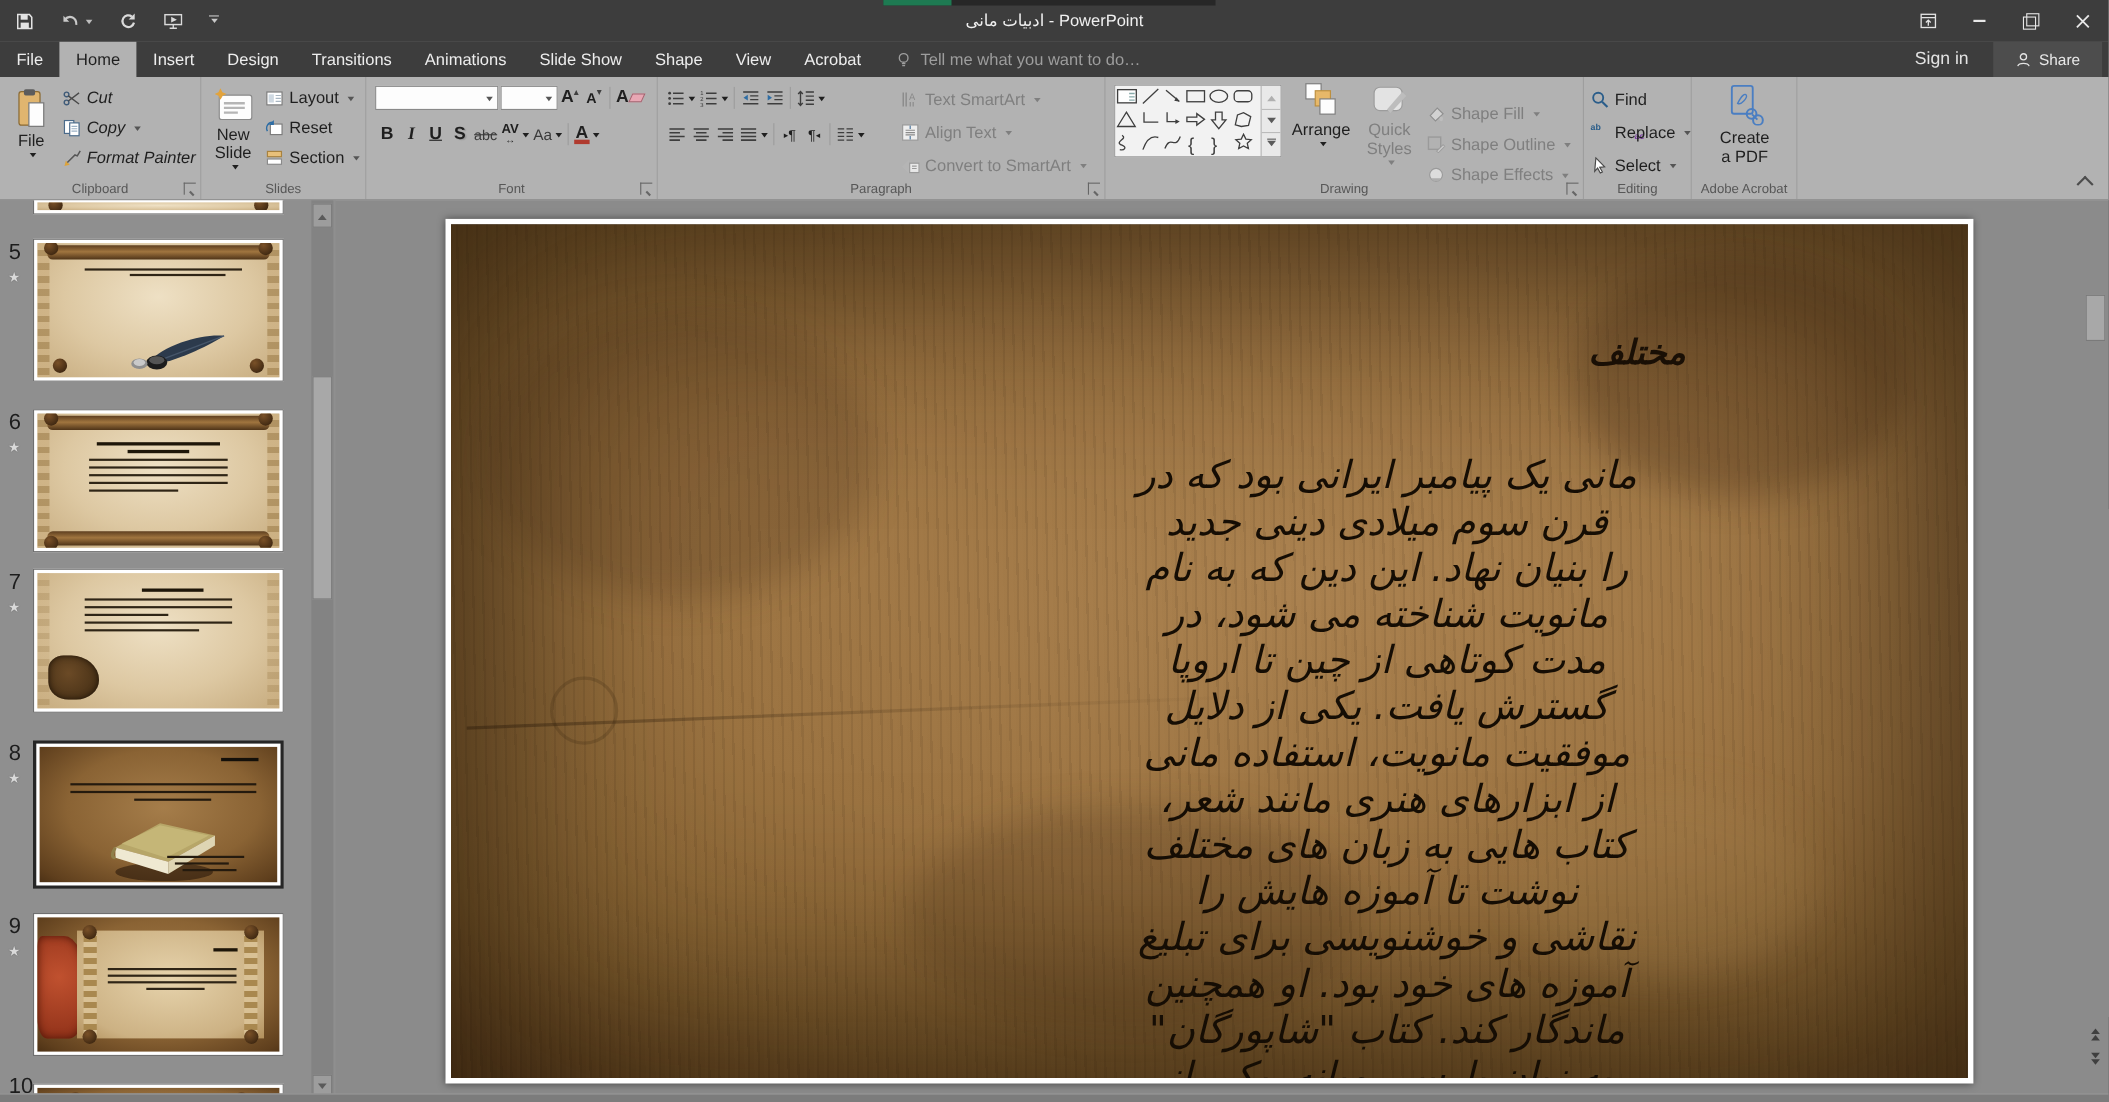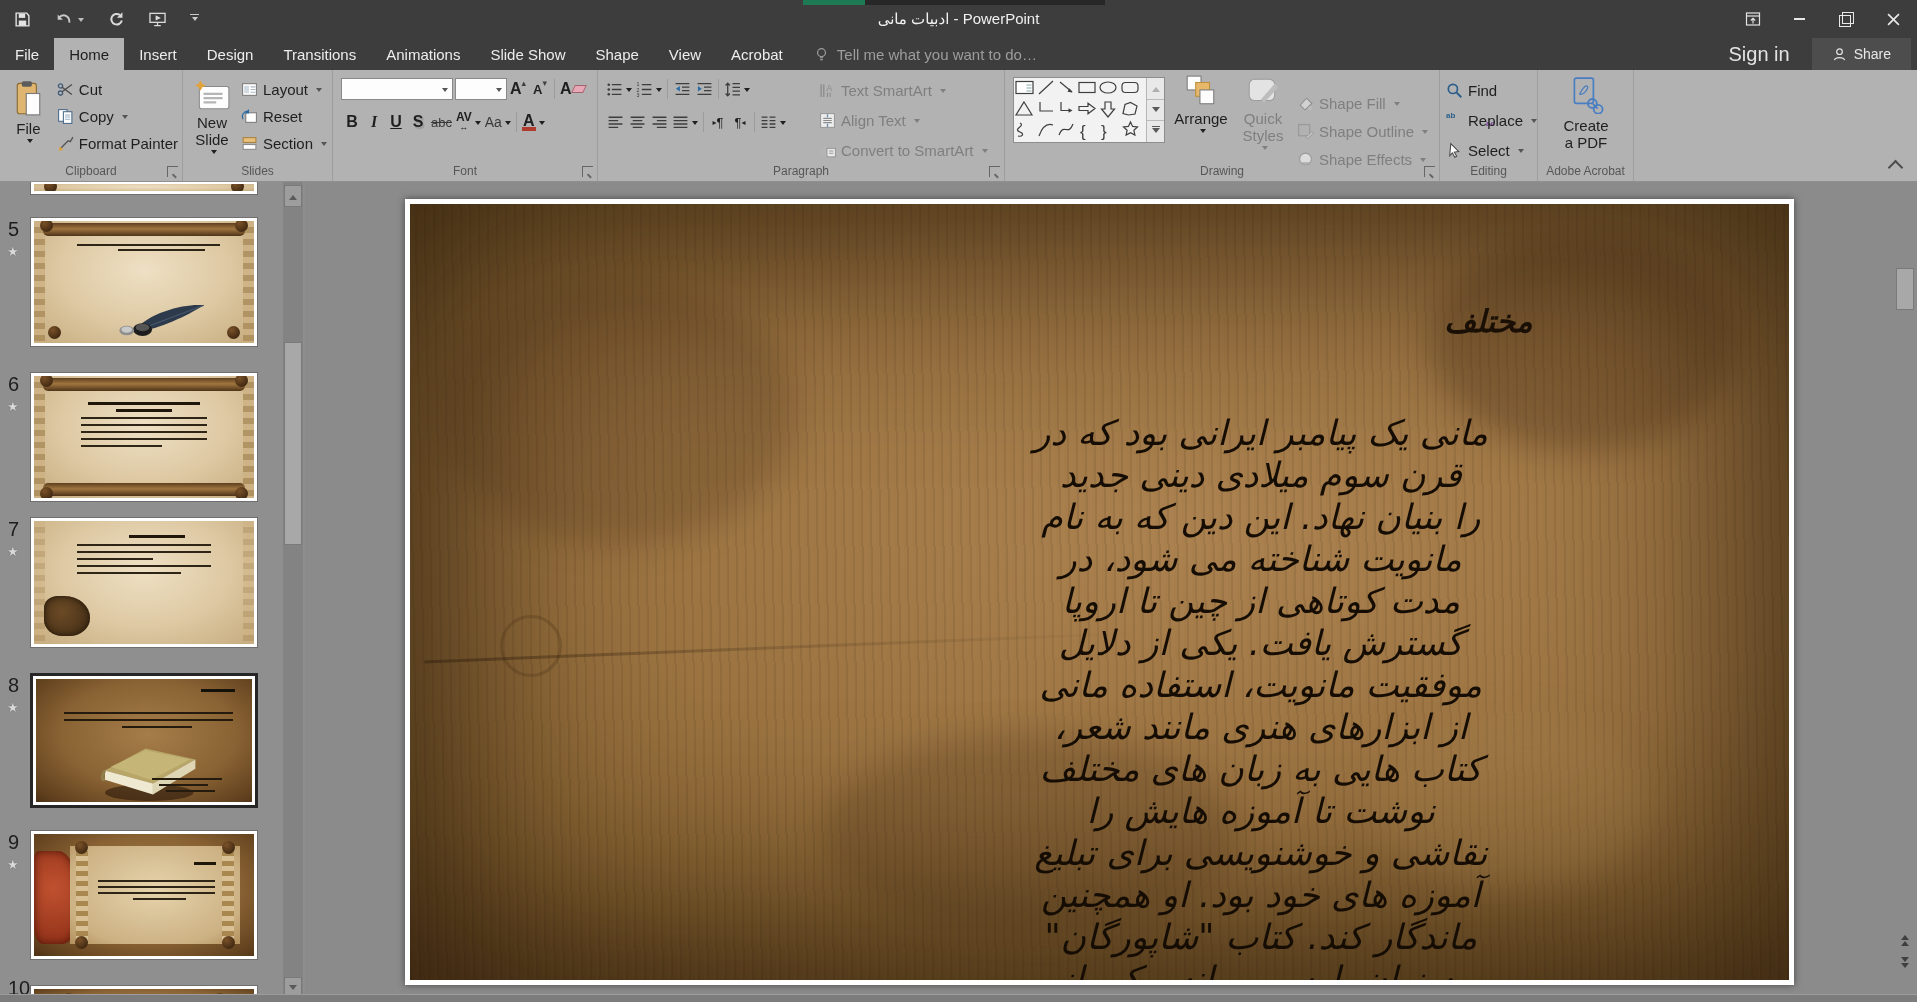--- a/index.html
+++ b/index.html
@@ -20,21 +20,21 @@
   .winbtn{width:47px;display:flex;align-items:center;justify-content:center;}
   .mini-bar{width:11px;height:2px;background:#e8e8e8;}
   .restore-ic{position:relative;width:10px;height:10px;border:1px solid #e8e8e8;background:#3d3d3d;margin-top:3px;margin-left:-3px;}
   .restore-ic:before{content:"";position:absolute;left:2px;top:-4px;width:10px;height:10px;border:1px solid #e8e8e8;}
   
   .tabrow{position:absolute;left:0;top:38px;width:100%;height:32px;background:#3d3d3d;display:flex;align-items:stretch;}
   .tab{display:flex;align-items:center;padding:0 15px;font-size:15px;color:#ededed;}
   .tab.active{background:#b2b2b2;color:#1f1f1f;}
   .tellme{display:flex;align-items:center;gap:8px;color:#9d9d9d;font-size:15px;margin-left:16px;}
   .tr-right{margin-left:auto;display:flex;align-items:stretch;}
-  .signin{display:flex;align-items:center;font-size:20px;color:#e3e3e3;padding:0 22px;}
+  .signin{display:flex;align-items:center;font-size:16px;color:#e3e3e3;padding:0 22px;}
   .sharebox{display:flex;align-items:center;gap:7px;font-size:14px;color:#e8e8e8;background:#4d4d4d;padding:0 20px;margin-right:6px;}
   
   .ribbon{position:absolute;left:0;top:70px;width:100%;height:112px;background:#b2b2b2;border-bottom:1px solid #8f8f8f;
           display:flex;box-sizing:border-box;color:#1f1f1f;}
   .rgroup{position:relative;height:100%;border-right:1px solid #9e9e9e;box-sizing:border-box;flex:0 0 auto;}
   .glabel{position:absolute;bottom:3px;left:0;width:100%;text-align:center;font-size:12px;color:#575757;pointer-events:none;}
   .launcher{position:absolute;right:4px;bottom:4px;width:10px;height:10px;border-left:1px solid #666;border-top:1px solid #666;}
   .launcher:before{content:"";position:absolute;right:1px;bottom:1px;width:5px;height:1.5px;background:#666;transform:rotate(45deg);}
   .bigbtn{display:flex;flex-direction:column;align-items:center;justify-content:flex-start;font-size:15px;line-height:17px;
           text-align:center;padding-top:6px;height:84px;box-sizing:border-box;}
@@ -206,21 +206,21 @@
       <div style="display:flex;padding:4px 4px 0 8px;gap:8px;">
         <div class="bigbtn" style="width:46px;">
           <svg viewBox="0 0 24 32" width="27" height="36">
               <rect x="2" y="3" width="17" height="27" rx="2" fill="#e0b56f" stroke="#8a6a33"></rect>
               <rect x="6" y="1" width="9" height="5" rx="1.5" fill="#5c5c5c"></rect>
               <rect x="10" y="12" width="12" height="19" fill="#fdfdfd" stroke="#7a7a7a"></rect>
             </svg>
           <span style="margin-top:4px;">File</span>
           <span class="dd"></span>
         </div>
-        <div style="display:flex;flex-direction:column;padding-top:2px;">
+        <div style="display:flex;flex-direction:column;padding-top:2px;font-style:italic;">
           <div class="smrow">
             <svg class="gicon" viewBox="0 0 16 16">
                 <circle cx="3.3" cy="11.4" r="2" fill="none" stroke="#3e5a78" stroke-width="1.2"></circle>
                 <circle cx="3.3" cy="4.6" r="2" fill="none" stroke="#3e5a78" stroke-width="1.2"></circle>
                 <path d="M4.8 10.2L14 3.2M4.8 5.8L14 12.8" stroke="#4a4a4a" stroke-width="1.2"></path>
               </svg>
             <span>Cut</span>
           </div>
           <div class="smrow">
             <svg class="gicon" viewBox="0 0 16 16">

